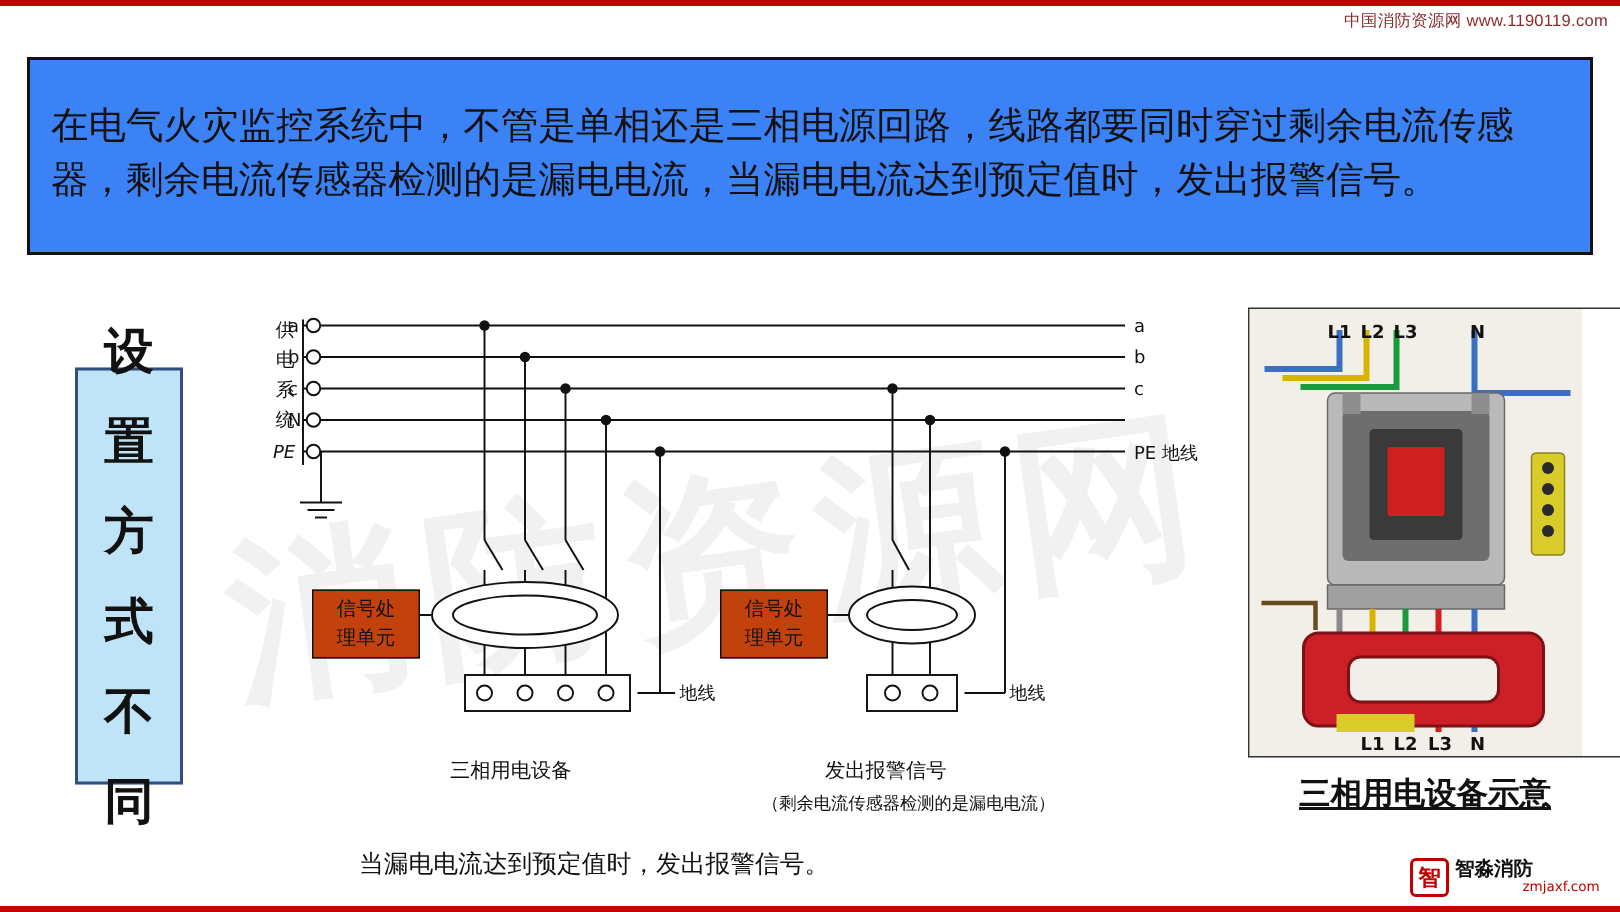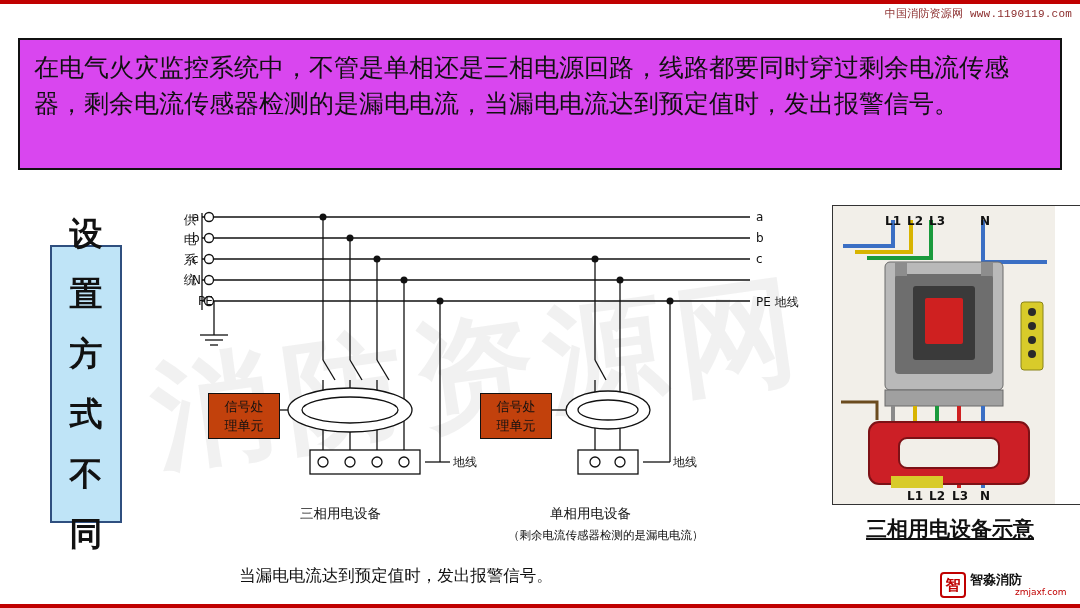--- a/index.html
+++ b/index.html
@@ -16,29 +16,29 @@
     background:#fff;
   }
   
   .top-rule {
     position:absolute; left:0; top:0; width:1080px; height:4px;
     background:#c00000;
   }
   .site-credit {
     position:absolute; right:8px; top:6px;
     font-size:11px; color:#8a2b2b;
-    font-family:Liberation Mono, monospace;
+    font-family:Liberation Sans, sans-serif;
     letter-spacing:0.2px;
   }
   
   .statement {
     position:absolute; left:18px; top:38px; width:1044px; height:132px;
-    background:#d946ef;
+    background:#3b82f6;
     border:2px solid #111;
-    padding:10px 14px 8px 14px;
+    padding:26px 14px 8px 14px;
   }
   .statement p {
     margin:0;
     font-size:25px;
     line-height:36px;
     color:#111;
     font-family:"DejaVu Sans", sans-serif;
     letter-spacing:0px;
   }
   
@@ -244,41 +244,41 @@
       <div>供</div>
       <div>电</div>
       <div>系</div>
       <div>统</div>
     </div>
 
     <div class="lbl" style="left:42px; top:15px;">a</div>
     <div class="lbl" style="left:42px; top:36px;">b</div>
     <div class="lbl" style="left:42px; top:57px;">c</div>
     <div class="lbl" style="left:42px; top:78px;">N</div>
-    <div class="lbl" style="left:48px; top:99px;">PE</div>
+    <div class="lbl" style="left:32px; top:99px;font-style:italic;">PE</div>
 
     <div class="lbl" style="left:606px; top:15px;">a</div>
     <div class="lbl" style="left:606px; top:36px;">b</div>
     <div class="lbl" style="left:606px; top:57px;">c</div>
     <div class="lbl" style="left:606px; top:99px;">PE 地线</div>
 
     <div class="box-sig" style="left:58px; top:198px; width:72px;">
       <div>信号处</div>
       <div>理单元</div>
     </div>
     <div class="box-sig" style="left:330px; top:198px; width:72px;">
       <div>信号处</div>
       <div>理单元</div>
     </div>
 
     <div class="lbl" style="left:303px; top:259px;">地线</div>
     <div class="lbl" style="left:523px; top:259px;">地线</div>
 
     <div class="cap" style="left:150px; top:310px;">三相用电设备</div>
-    <div class="cap" style="left:400px; top:310px;">单相用电设备</div>
+    <div class="cap" style="left:400px; top:310px;">发出报警信号</div>
     <div class="cap small" style="left:358px; top:333px;">（剩余电流传感器检测的是漏电电流）</div>
   </div>
 
   <div class="photo">
     <svg width="222" height="300">
       <rect x="0" y="0" width="222" height="300" fill="#f2efe9"></rect>
 
       <g stroke-width="4" fill="none">
         <path d="M10 40 H60 V14" stroke="#3b6fc4"></path>
         <path d="M22 46 H78 V14" stroke="#d8b400"></path>

